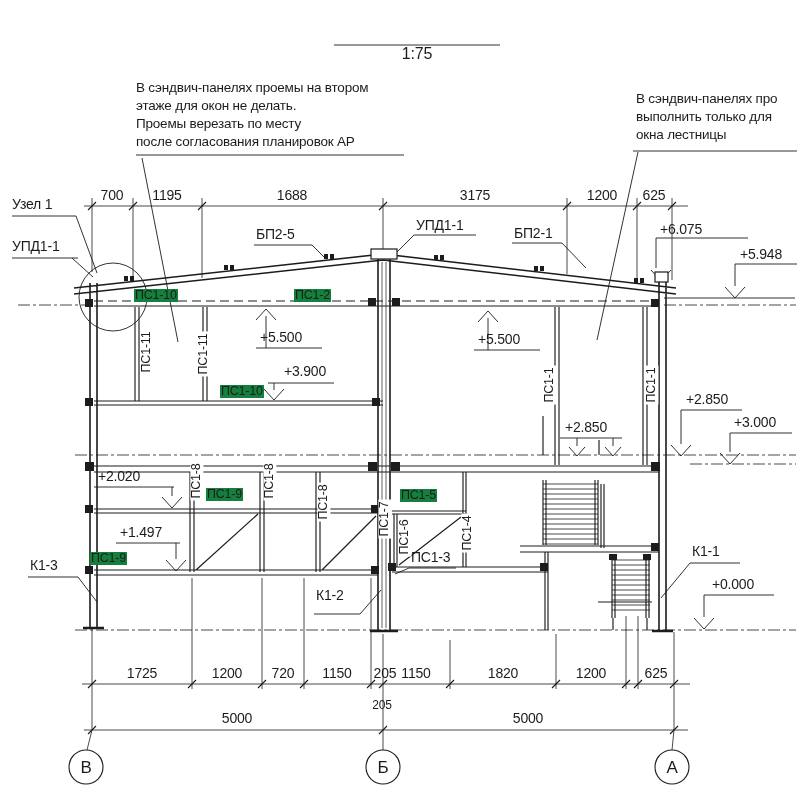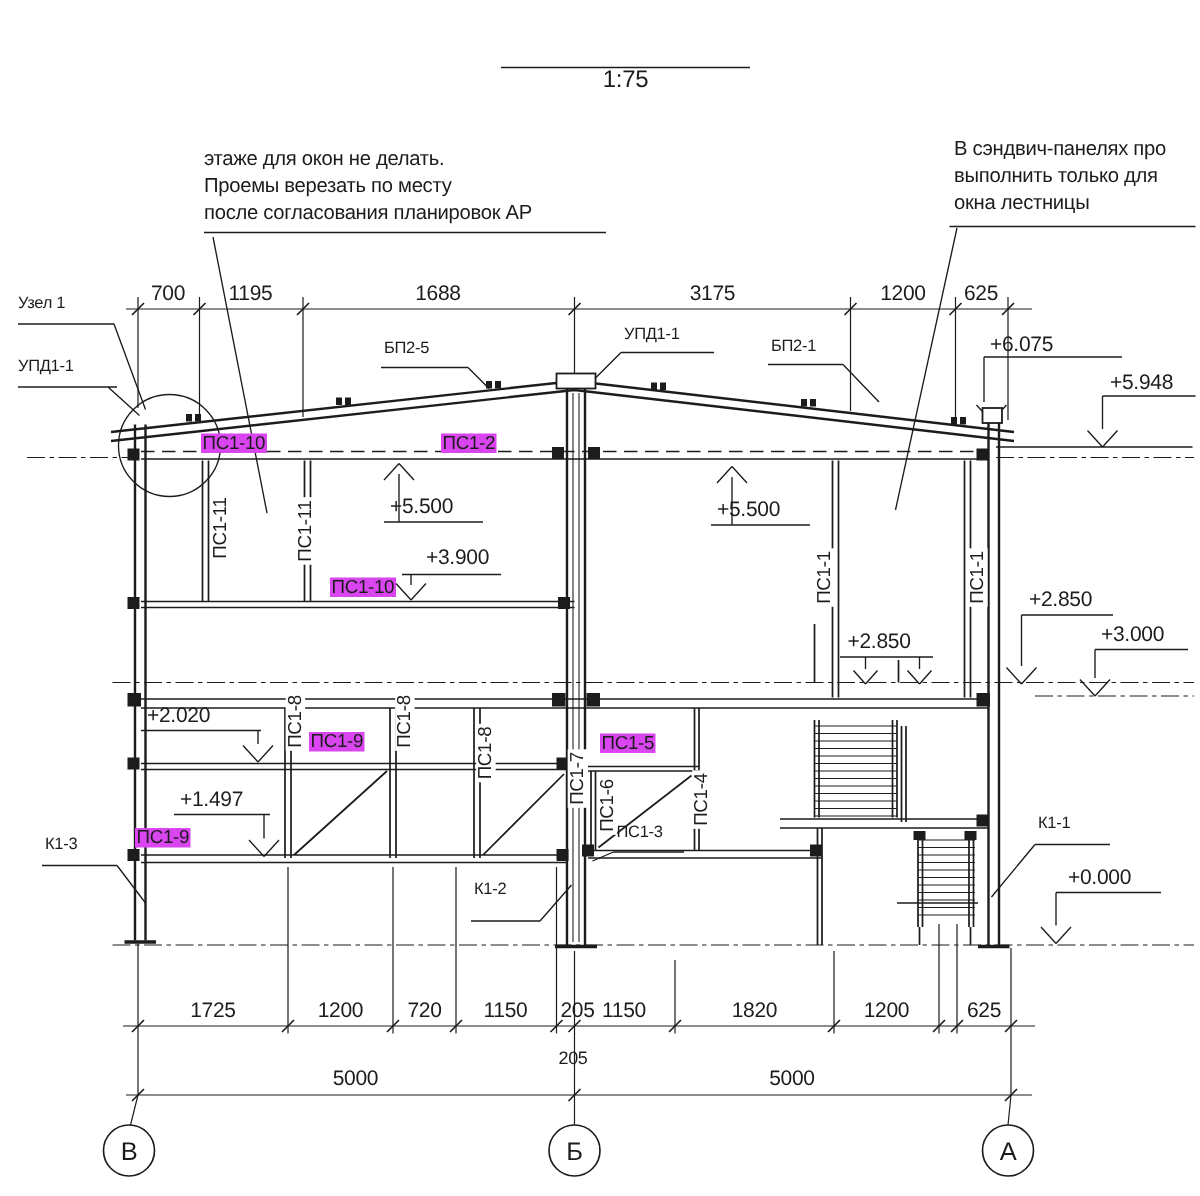--- a/index.html
+++ b/index.html
@@ -6,22 +6,22 @@
   .sheet{position:relative;width:800px;height:797px;background:#fff;overflow:hidden;
          font-family:"Liberation Sans",sans-serif;color:#1c1c1c}
   .sheet svg{position:absolute;left:0;top:0}
   .lbl{position:absolute;white-space:nowrap;font-size:13px;letter-spacing:-0.2px;line-height:1.05;color:#1c1c1c}
   .ttl{font-size:21px;transform:translateX(-50%)}
   .sub{font-size:16px;transform:translateX(-50%)}
   .note{font-size:13.5px}
   .dim{font-size:14px;transform:translateX(-50%)}
   .dimsm{font-size:12px;transform:translateX(-50%)}
   .lvl{font-size:14px}
-  .mark{font-size:11px}
-  .beam{font-size:12.5px;background:#d946ef;padding:0 1px}
+  .mark{font-size:14px}
+  .beam{font-size:12.5px;background:#15803d;padding:0 1px}
   .rot{transform:translate(-50%,-50%) rotate(-90deg);background:#fff;padding:0 2px;font-size:12.5px}
   .axis{font-size:17px;transform:translate(-50%,-50%)}
 </style>
 </head>
 <body>
 
 <div class="sheet">
 
   <svg width="800" height="797" viewBox="0 0 800 797">
     <g stroke="#1c1c1c" fill="none" stroke-linecap="butt">
@@ -140,20 +140,21 @@
 
     <g fill="#fff" stroke="#1c1c1c" stroke-width="1.1">
       <circle cx="86" cy="767" r="17"></circle>
         <circle cx="383" cy="767" r="17"></circle>
         <circle cx="672" cy="767" r="17"></circle>
     </g>
   </svg>
 
   <div class="lbl sub" style="left:417px;top:46px">1:75</div>
 
+  <div class="lbl note" style="left:136px;top:81px">В сэндвич-панелях проемы на втором</div>
   <div class="lbl note" style="left:136px;top:99px">этаже для окон не делать.</div>
   <div class="lbl note" style="left:136px;top:117px">Проемы верезать по месту</div>
   <div class="lbl note" style="left:136px;top:135px">после согласования планировок АР</div>
   <div class="lbl note" style="left:636px;top:92px">В сэндвич-панелях про</div>
   <div class="lbl note" style="left:636px;top:110px">выполнить только для</div>
   <div class="lbl note" style="left:636px;top:128px">окна лестницы</div>
 
   <div class="lbl dim" style="left:112px;top:188px">700</div>
   <div class="lbl dim" style="left:167px;top:188px">1195</div>
   <div class="lbl dim" style="left:292px;top:188px">1688</div>

